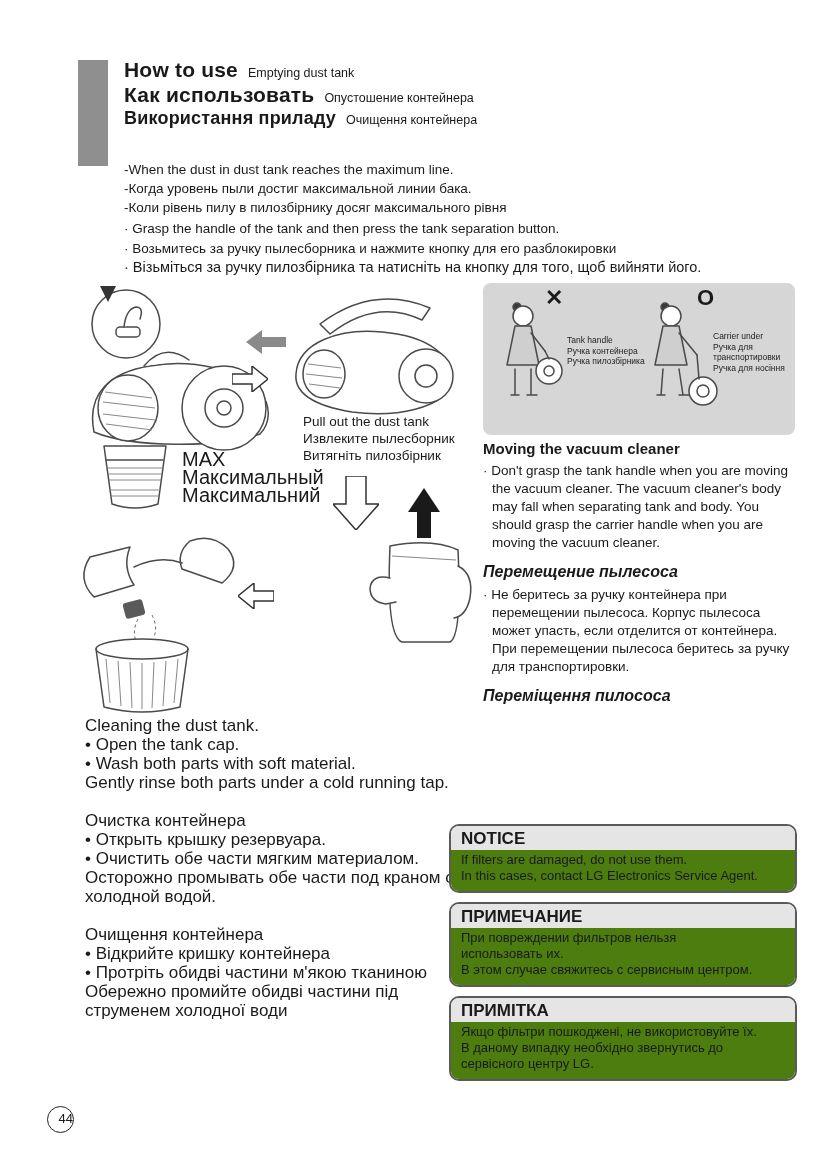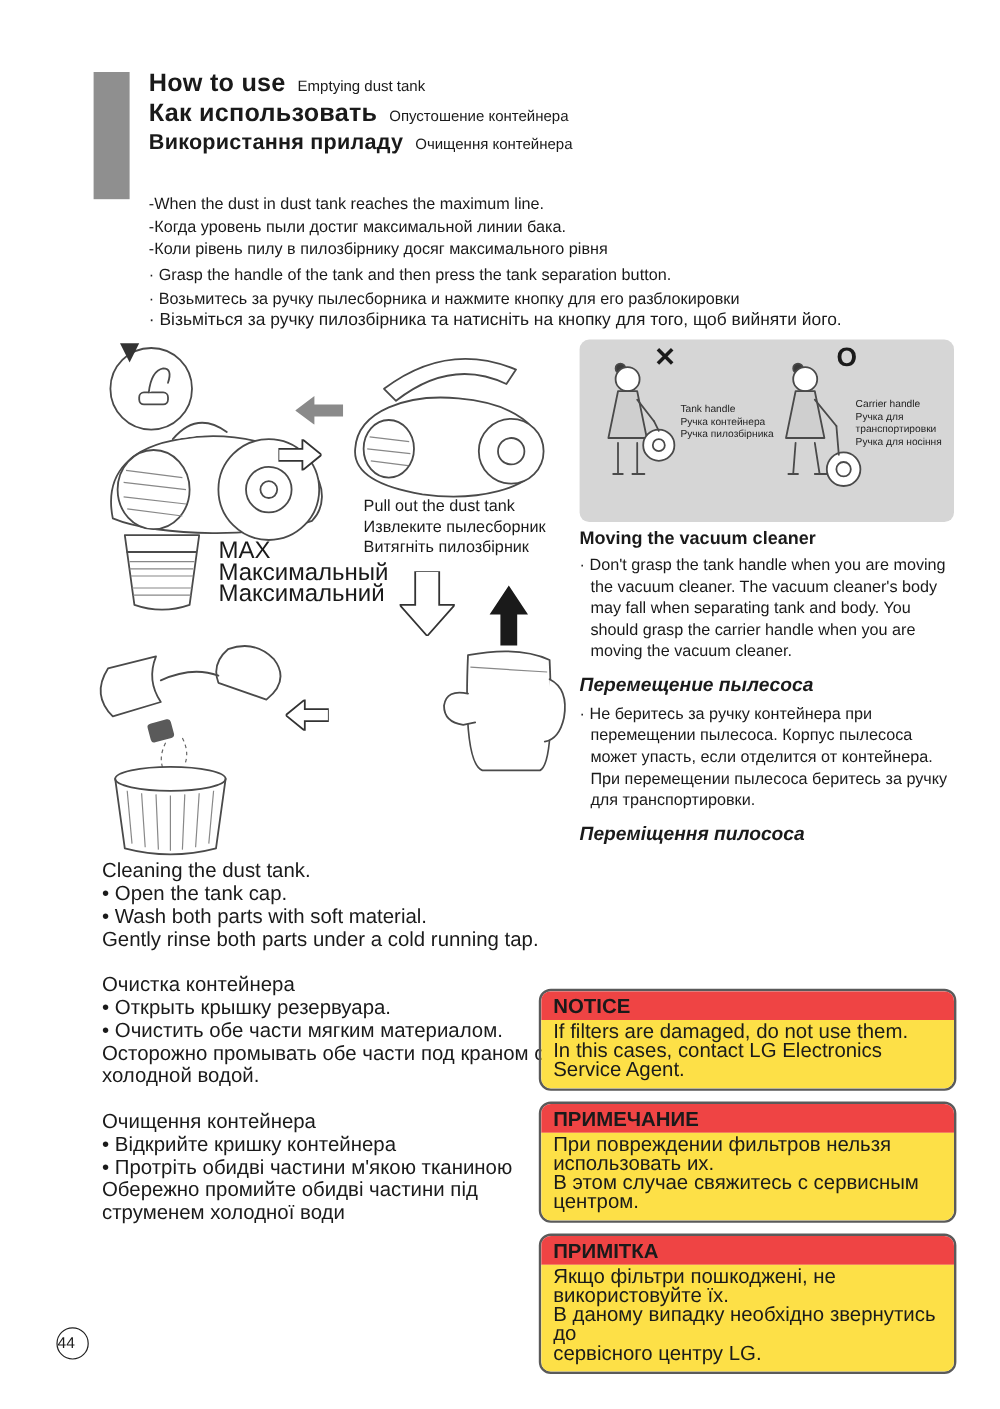--- a/index.html
+++ b/index.html
@@ -42,26 +42,26 @@
   .sec-h.cyr { font-size:16px;font-style:italic; }
   .sec-b { font-size:13.5px; line-height:18px; padding-left:9px; text-indent:-9px; margin-bottom:11px; }
 
   
   .clean-col { left:85px; top:716px; width:372px; font-size:17px; line-height:19px; }
   .clean-p { margin-bottom:19px; }
 
   
   .notices { left:449px; top:824px; width:348px; display:flex; flex-direction:column; gap:9px; }
   .notice { border:2px solid #5a5a5a; border-radius:10px; overflow:hidden; }
-  .notice-h { background:#ef4444; font-weight:bold; font-size:17px; padding:3px 10px 1px; }
-  .notice-b { background:#fde047; font-size:17px; line-height:16px; padding:2px 10px 7px; white-space:pre-line; }
+  .notice-h { background:#e5e5e5; font-weight:bold; font-size:17px; padding:3px 10px 1px; }
+  .notice-b { background:#4d7c0f; font-size:13px; line-height:16px; padding:2px 10px 7px; white-space:pre-line; }
 
   
   .pagenum { left:47px; top:1106px; width:27px; height:27px; border:1.6px solid #222;
-    border-radius:50%; text-align:left; line-height:24px; font-size:13px; }
+    border-radius:50%; text-align:right; line-height:24px; font-size:13px; }
 </style>
 </head>
 <body>
 
 <div class="abs accent-bar"></div>
 <div class="abs header-block">
   <div class="h-row">
     <span class="h-main">How to use</span>
     <span class="h-sub">Emptying dust tank</span>
   </div>
@@ -216,21 +216,21 @@
       <path d="M22,27 L38,27 L46,66 L14,66 Z" fill="#cfcfcf"></path>
       <path d="M22,70 L20,96 M38,70 L42,96 M16,96 L24,96 M38,96 L48,96" fill="none"></path>
       <path d="M38,34 L56,56" fill="none"></path>
       <circle cx="62" cy="92" r="14"></circle>
       <circle cx="62" cy="92" r="6"></circle>
       <path d="M56,56 L58,80" fill="none"></path>
     </g>
   </svg>
   <span class="mark" style="left:214px;top:2px;">O</span>
   <div class="panel-label" style="left:230px;top:48px;">
-    <div>Carrier handle</div>
+    <div>Carrier under</div>
     <div>Ручка для</div>
     <div>транспортировки</div>
     <div>Ручка для носіння</div>
   </div>
 </div>
 
 <div class="abs right-col">
   <div class="sec-h">Moving the vacuum cleaner</div>
   <div class="sec-b">· Don't grasp the tank handle when you are moving the vacuum cleaner. The vacuum cleaner's body may fall when separating tank and body. You should grasp the carrier handle when you are moving the vacuum cleaner.</div>
   <div class="sec-h cyr">Перемещение пылесоса</div>

